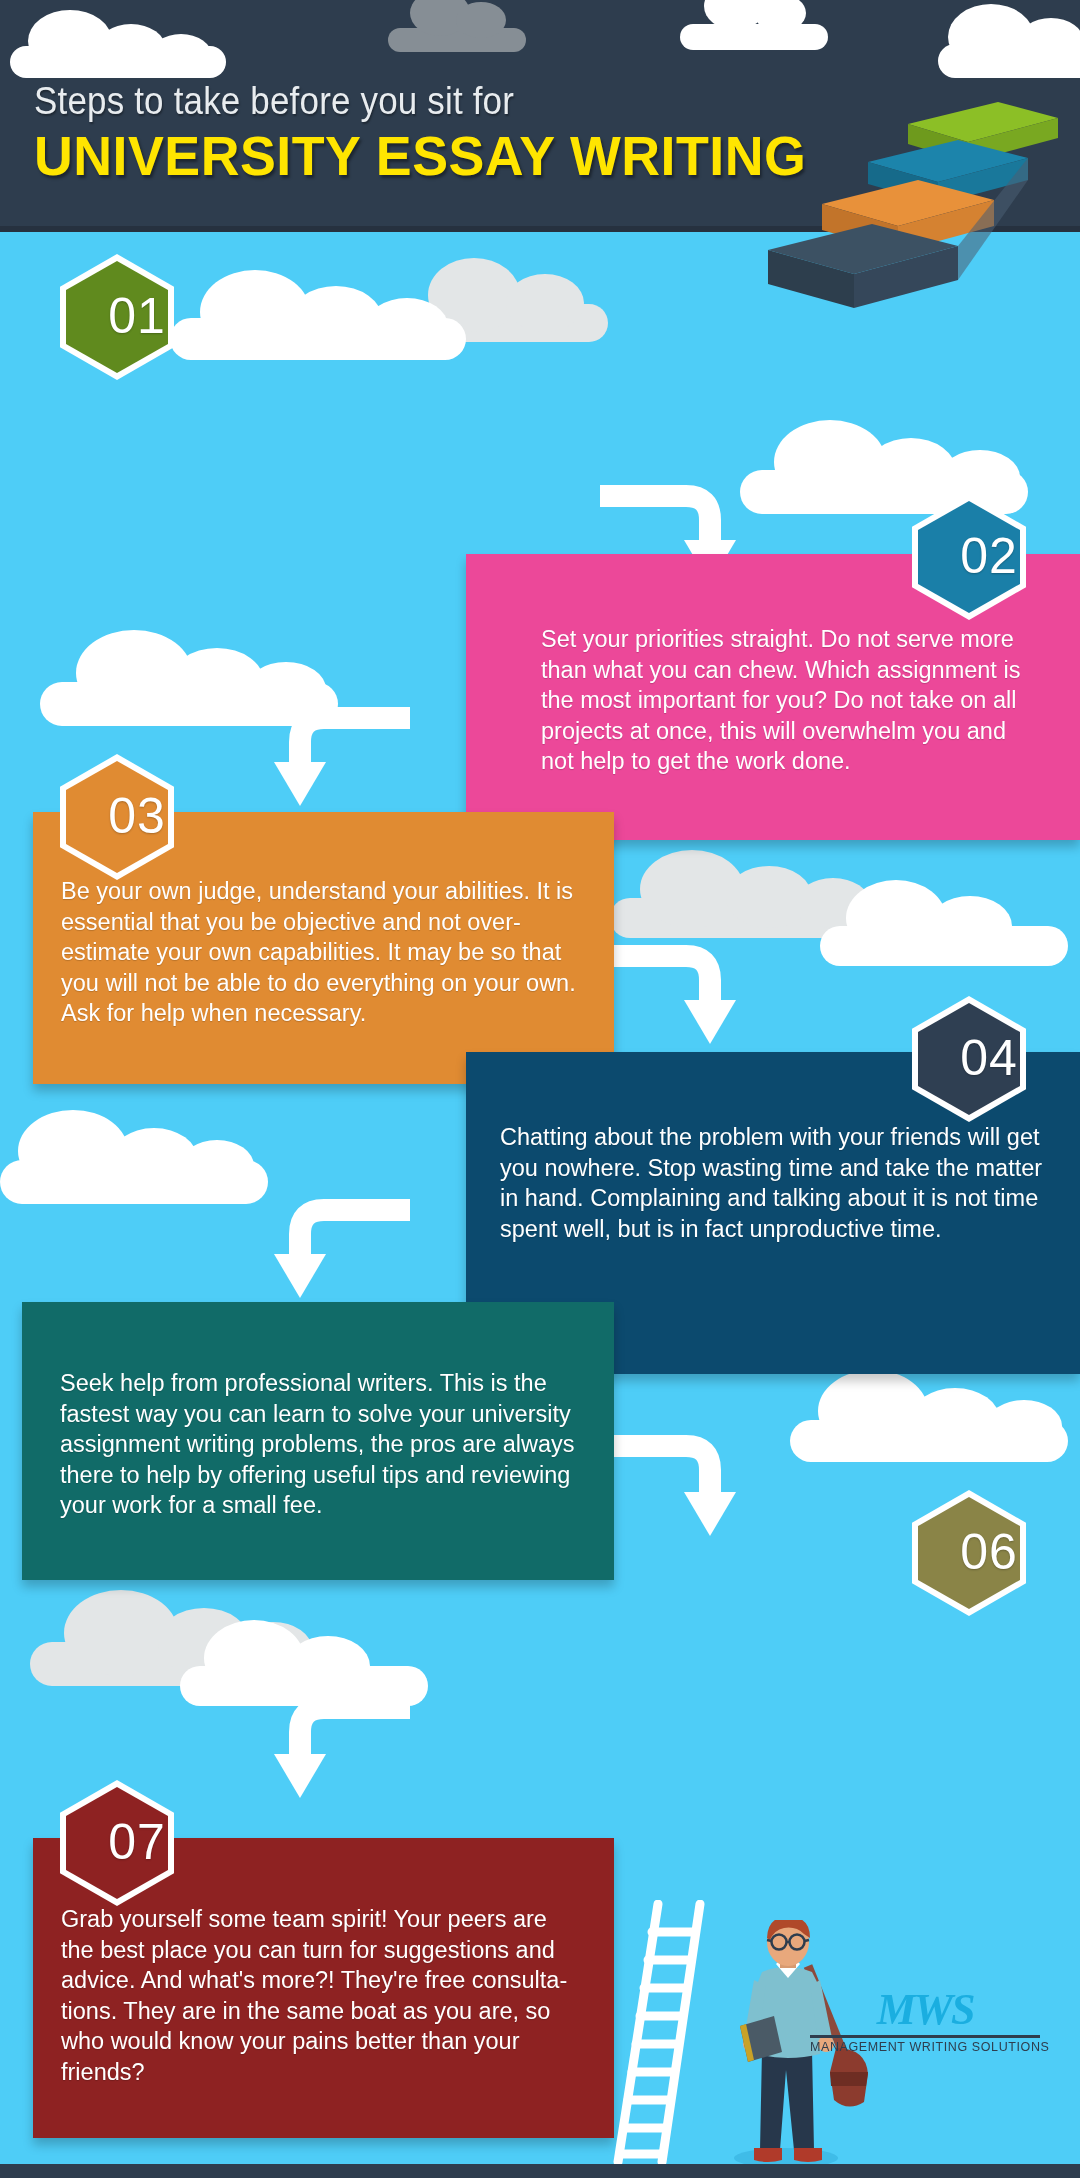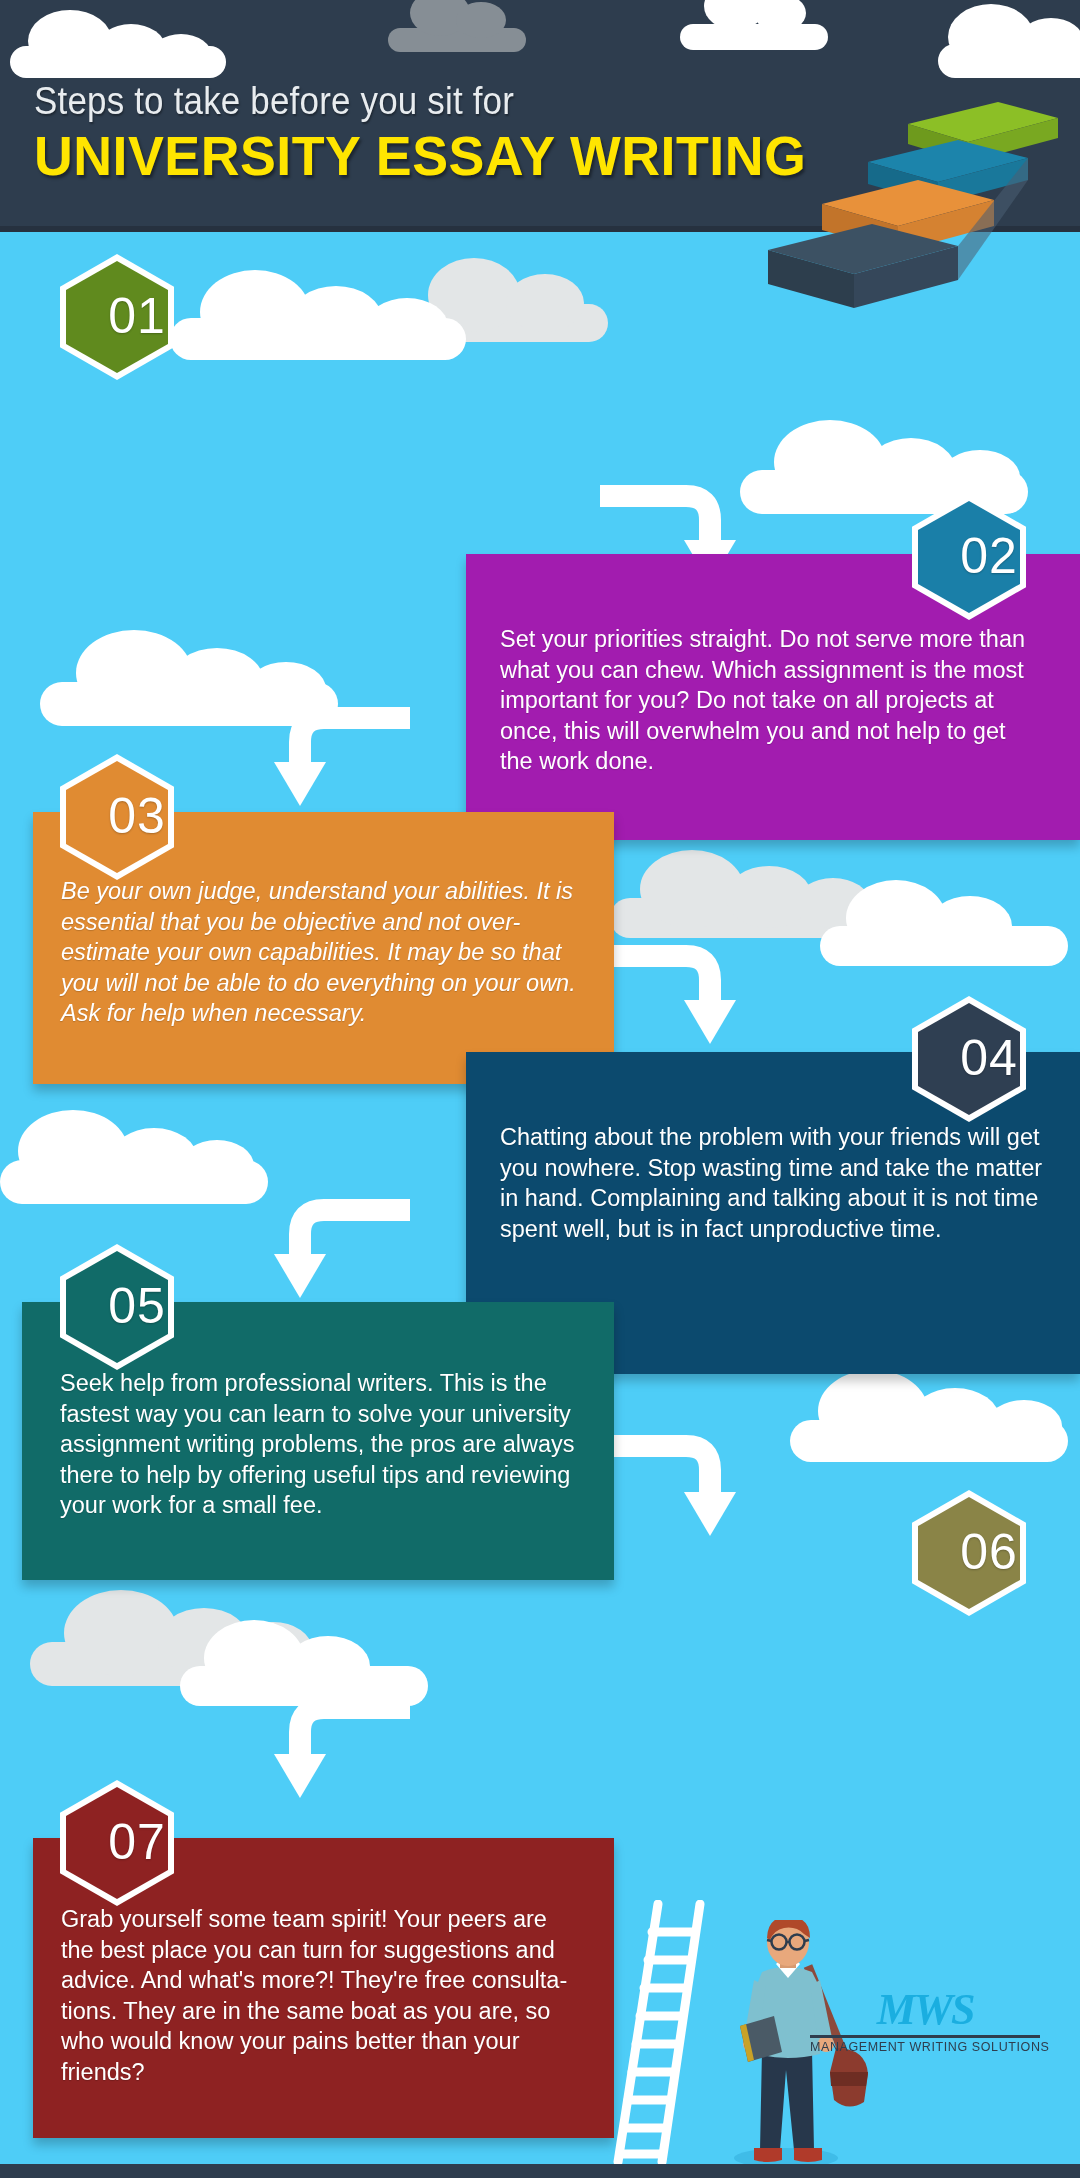--- a/index.html
+++ b/index.html
@@ -262,54 +262,49 @@
       <polygon points="24,64 76,64 50,108" fill="#fff"></polygon>
     </svg>
   </div>
 
   <div class="hex" style="left:60px; top:254px;">
     <div class="hexshape" style="background:#ffffff;"></div>
     <div class="hexinner" style="background:#608a1e;"></div>
     <div class="hexnum">01</div>
   </div>
 
-  <div class="card right" style="left:466px; top:554px; width:614px; height:286px; background:#a21caf;">
+  <div class="card right" style="left:466px; top:554px; width:614px; height:286px; background:#ec4899;padding-left:41px;">
     <div class="card-body" style="padding-top:70px;">Set your priorities straight. Do not serve more than what you can chew. Which assignment is the most important for you? Do not take on all projects at once, this will overwhelm you and not help to get the work done.</div>
   </div>
   <div class="hex" style="left:912px; top:494px;">
     <div class="hexshape" style="background:#ffffff;"></div>
     <div class="hexinner" style="background:#1a7fa8;"></div>
     <div class="hexnum">02</div>
   </div>
 
   <div class="card left" style="left:33px; top:812px; width:581px; height:272px; background:#e08b32;">
-    <div class="card-body" style="padding-top:64px;font-style:italic;">Be your own judge, understand your abilities. It is essential that you be objective and not over-estimate your own capabilities. It may be so that you will not be able to do everything on your own. Ask for help when necessary.</div>
+    <div class="card-body" style="padding-top:64px;">Be your own judge, understand your abilities. It is essential that you be objective and not over-estimate your own capabilities. It may be so that you will not be able to do everything on your own. Ask for help when necessary.</div>
   </div>
   <div class="hex" style="left:60px; top:754px;">
     <div class="hexshape" style="background:#ffffff;"></div>
     <div class="hexinner" style="background:#e08b32;"></div>
     <div class="hexnum">03</div>
   </div>
 
   <div class="card right" style="left:466px; top:1052px; width:614px; height:322px; background:#0c4a6e;">
     <div class="card-body" style="padding-top:70px;">Chatting about the problem with your friends will get you nowhere. Stop wasting time and take the matter in hand. Complaining and talking about it is not time spent well, but is in fact unproductive time.</div>
   </div>
   <div class="hex" style="left:912px; top:996px;">
     <div class="hexshape" style="background:#ffffff;"></div>
     <div class="hexinner" style="background:#2f3f52;"></div>
     <div class="hexnum">04</div>
   </div>
 
   <div class="card left" style="left:22px; top:1302px; width:592px; height:278px; background:#116b68;">
     <div class="card-body" style="padding-top:66px; padding-left:38px;">Seek help from professional writers. This is the fastest way you can learn to solve your university assignment writing problems, the pros are always there to help by offering useful tips and reviewing your work for a small fee.</div>
-  </div>
-  <div class="hex" style="left:60px; top:1244px;">
-    <div class="hexshape" style="background:#ffffff;"></div>
-    <div class="hexinner" style="background:#116b68;"></div>
-    <div class="hexnum">05</div>
   </div>
 
   <div class="hex" style="left:912px; top:1490px;">
     <div class="hexshape" style="background:#ffffff;"></div>
     <div class="hexinner" style="background:#8a8447;"></div>
     <div class="hexnum">06</div>
   </div>
 
   <div class="card left" style="left:33px; top:1838px; width:581px; height:300px; background:#8e2222;">
     <div class="card-body" style="padding-top:66px;">Grab yourself some team spirit! Your peers are the best place you can turn for suggestions and advice. And what's more?! They're free consulta-tions. They are in the same boat as you are, so who would know your pains better than your friends?</div>

